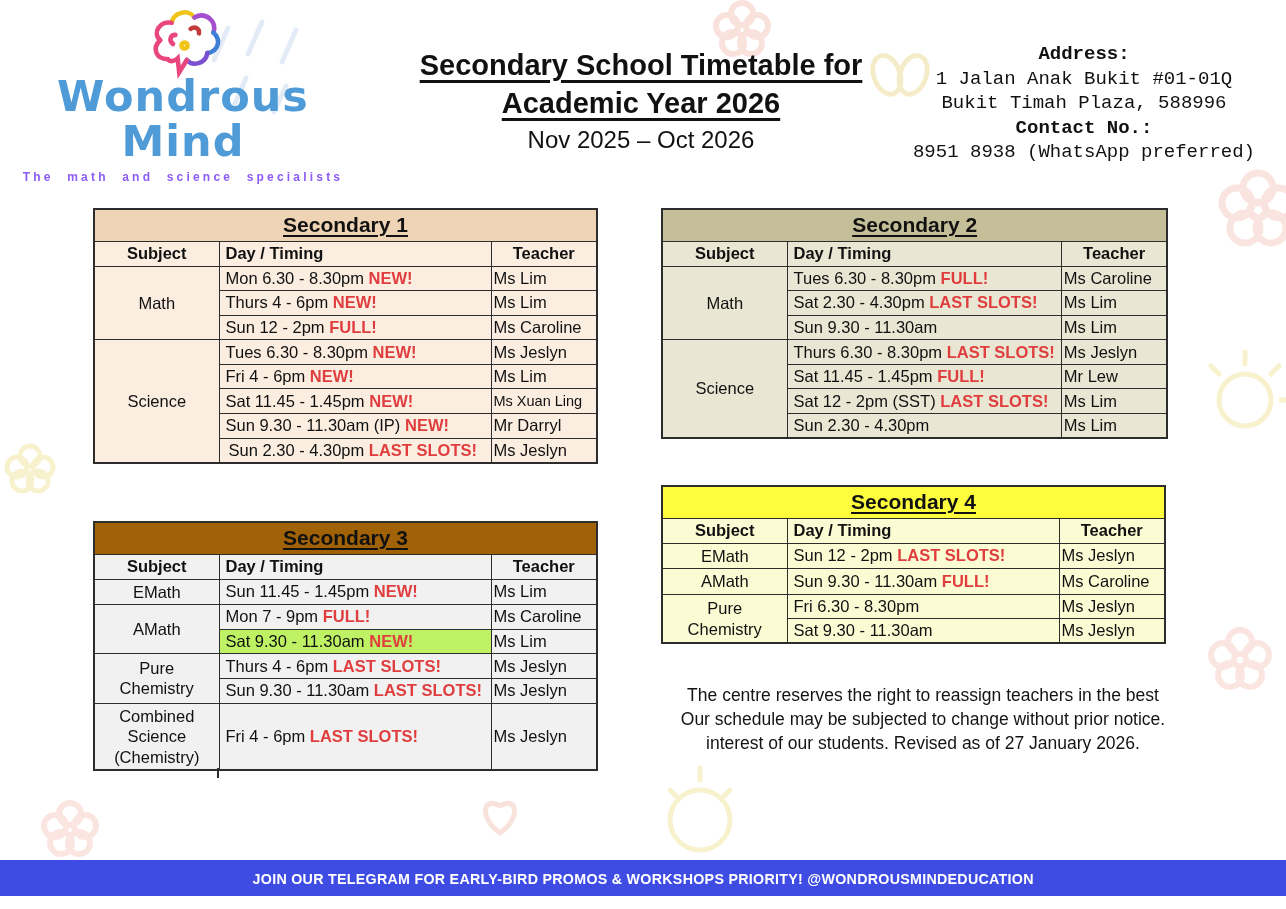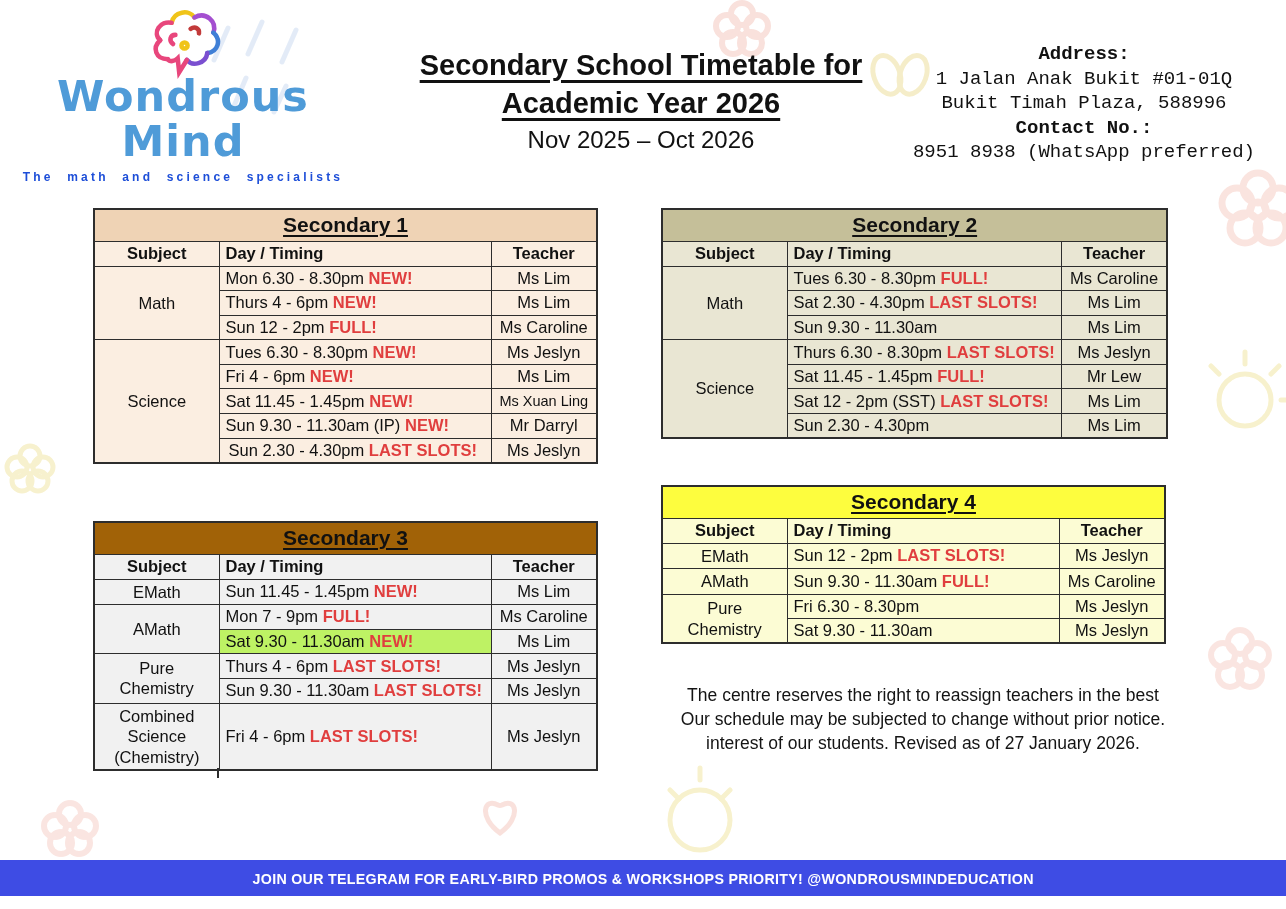--- a/index.html
+++ b/index.html
@@ -13,21 +13,21 @@
 
   
   .logo-block { position: absolute; left: 18px; top: 6px; width: 330px; text-align: center; }
   .brain-svg { display: block; margin: 0 auto -8px auto; width: 76px; height: 76px; }
   .brand-name {
     font-size: 43px; font-weight: bold; color: #4f9bd8;
     letter-spacing: 1px; line-height: 1.05;
     font-family: "DejaVu Sans", sans-serif;
   }
   .tagline {
-    margin-top: 6px; font-size: 12px; color: #1d4ed8;
+    margin-top: 6px; font-size: 12px; color: #8b5cf6;
     letter-spacing: 3.2px; word-spacing: 7px; font-weight: 600;
   }
 
   
   .title-block { position: absolute; left: 352px; top: 46px; width: 578px; text-align: center; color: #111; }
   .title-line {
     font-size: 29px; font-weight: bold;
     text-decoration: underline; text-underline-offset: 5px; text-decoration-thickness: 2.5px;
     line-height: 1.32;
   }
@@ -54,21 +54,21 @@
   tr.title-row td { height: 32px; text-align: center; }
   .tbl-title-text {
     font-size: 21px; font-weight: bold;
     text-decoration: underline; text-underline-offset: 3px; text-decoration-thickness: 2px;
   }
   tr.head-row td { height: 25px; font-size: 16.5px; font-weight: bold; text-align: center; padding: 0 6px; }
   tr.head-row td.left { text-align: left; }
   tr.data-row { height: 24.6px; }
   td.subject-cell { text-align: center; font-size: 16.5px; white-space: pre-line; line-height: 1.25; padding: 2px; }
   td.timing-cell  { font-size: 16.5px; text-align: left; padding: 0 6px; white-space: nowrap; }
-  td.teacher-cell { font-size: 16.5px; text-align: center; padding: 0 2px; white-space: nowrap; margin-left: 44px; }
+  td.teacher-cell { font-size: 16.5px; text-align: left; padding: 0 2px; white-space: nowrap; margin-left: 44px; }
   td.teacher-cell.small { font-size: 14.5px; }
   .tag { color: var(--red, #e03e3e); font-weight: bold; }
 
   .artifact-line { position: absolute; left: 217px; top: 768px; width: 2px; height: 10px; background: #2d2d2d; }
 
   
   .disclaimer { position: absolute; left: 640px; top: 684px; width: 566px; text-align: center;
     font-size: 17.5px; line-height: 1.36; color: #141414; }
 
   

